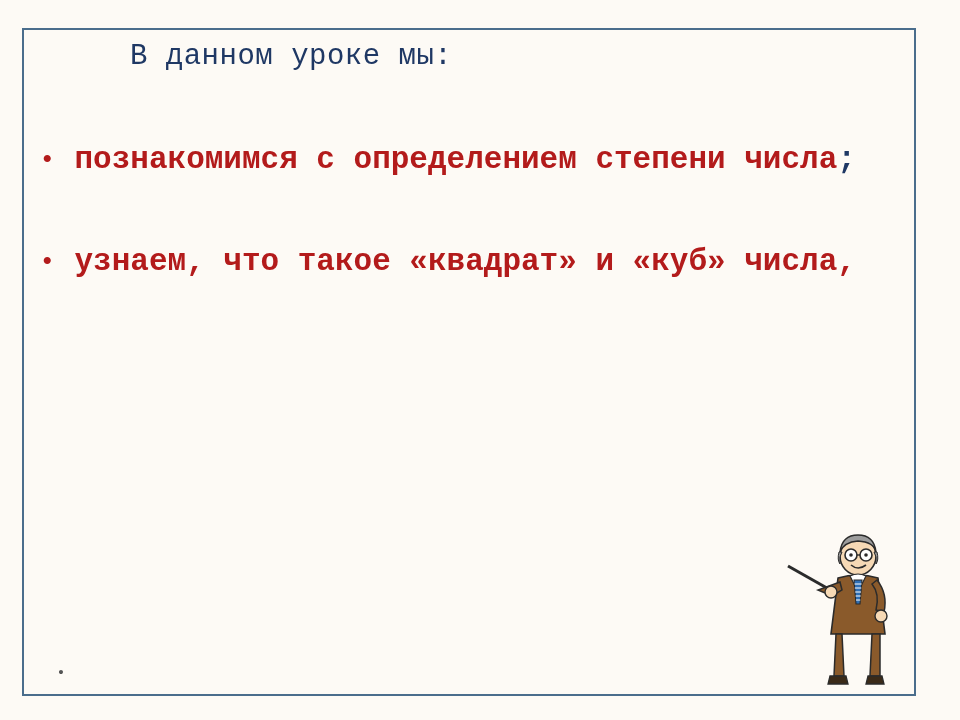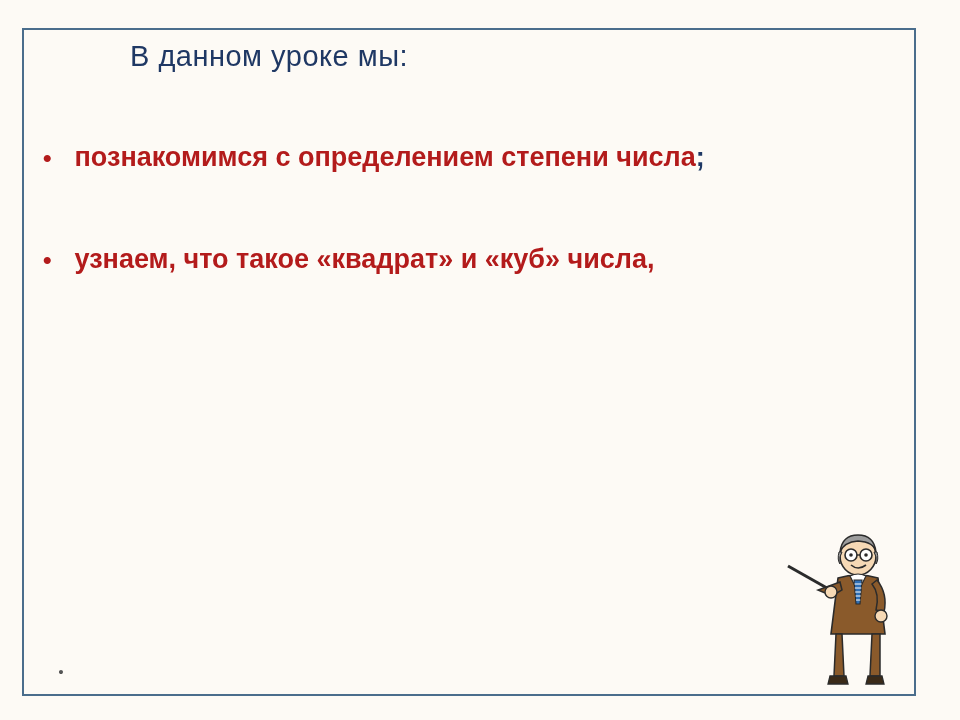--- a/index.html
+++ b/index.html
@@ -27,42 +27,42 @@
     border: 2px solid #4a6d8c;
     box-sizing: border-box;
     background: #fdfaf5;
   }
   .title {
     position: absolute;
     left: 130px;
     top: 40px;
     font-size: 29px;
     color: #1f3864;
-    font-family: Liberation Sans, sans-serif;
+    font-family: Liberation Mono, monospace;
     letter-spacing: 0.5px;
     white-space: nowrap;
   }
   .bullet-row {
     position: absolute;
     display: flex;
     align-items: flex-start;
     white-space: nowrap;
   }
   .bullet-dot {
     color: #b31b1b;
     font-size: 30px;
     line-height: 1;
     margin-right: 22px;
     margin-top: 2px;
   }
   .bullet-text {
-    font-size: 27px;
+    font-size: 31px;
     font-weight: bold;
     color: #b31b1b;
-    font-family: Liberation Sans, sans-serif;
+    font-family: Liberation Mono, monospace;
   }
   .bullet-text .tail {
     color: #1f3864;
     font-weight: bold;
   }
   #row1 { left: 42px; top: 142px; }
   #row2 { left: 42px; top: 244px; }
   #row3 { left: 58px; top: 662px; }
   #row3 .bullet-dot { font-size: 17px; color: #555555; }
 

